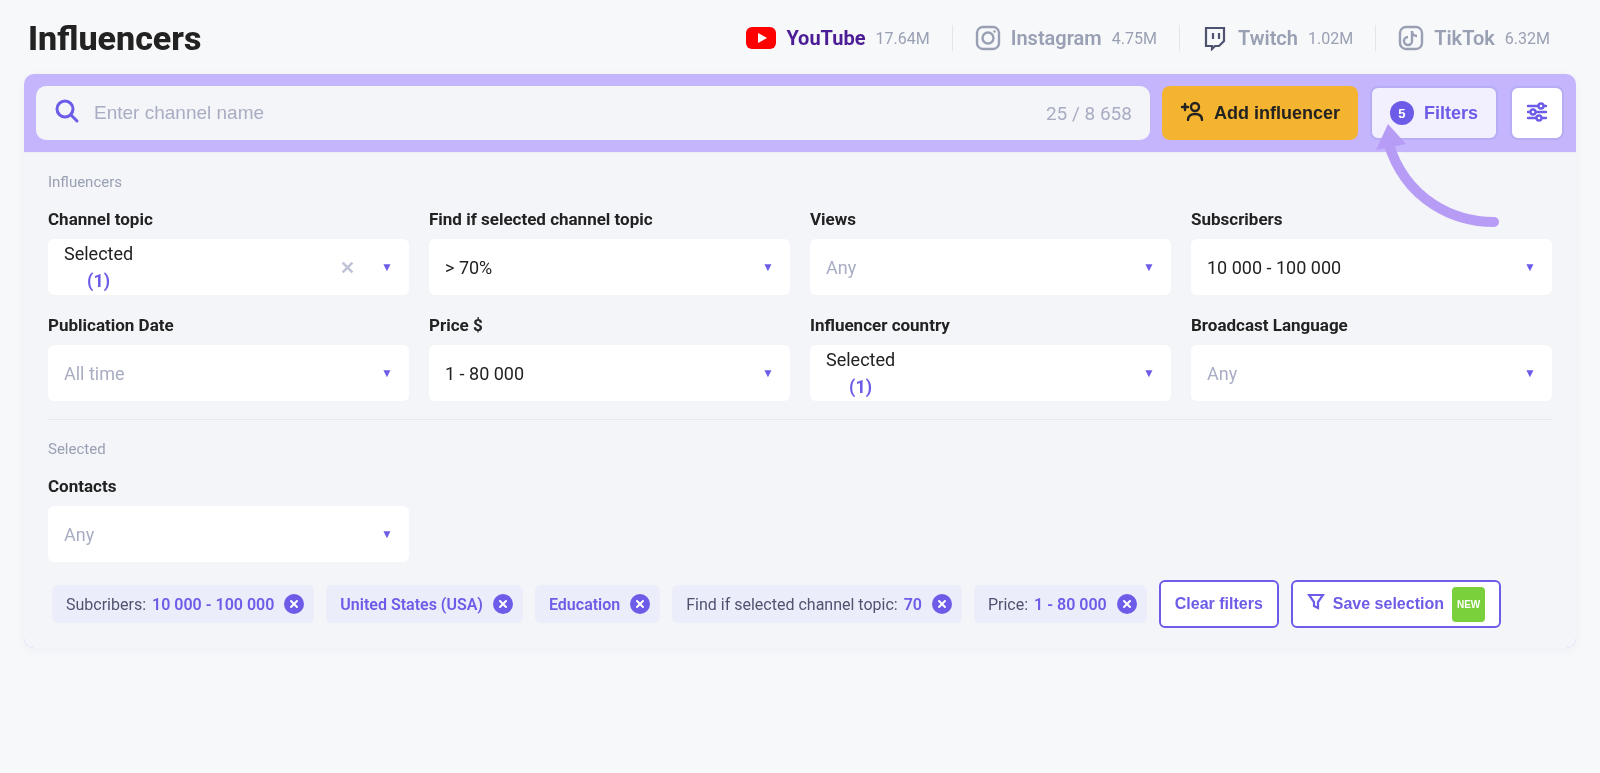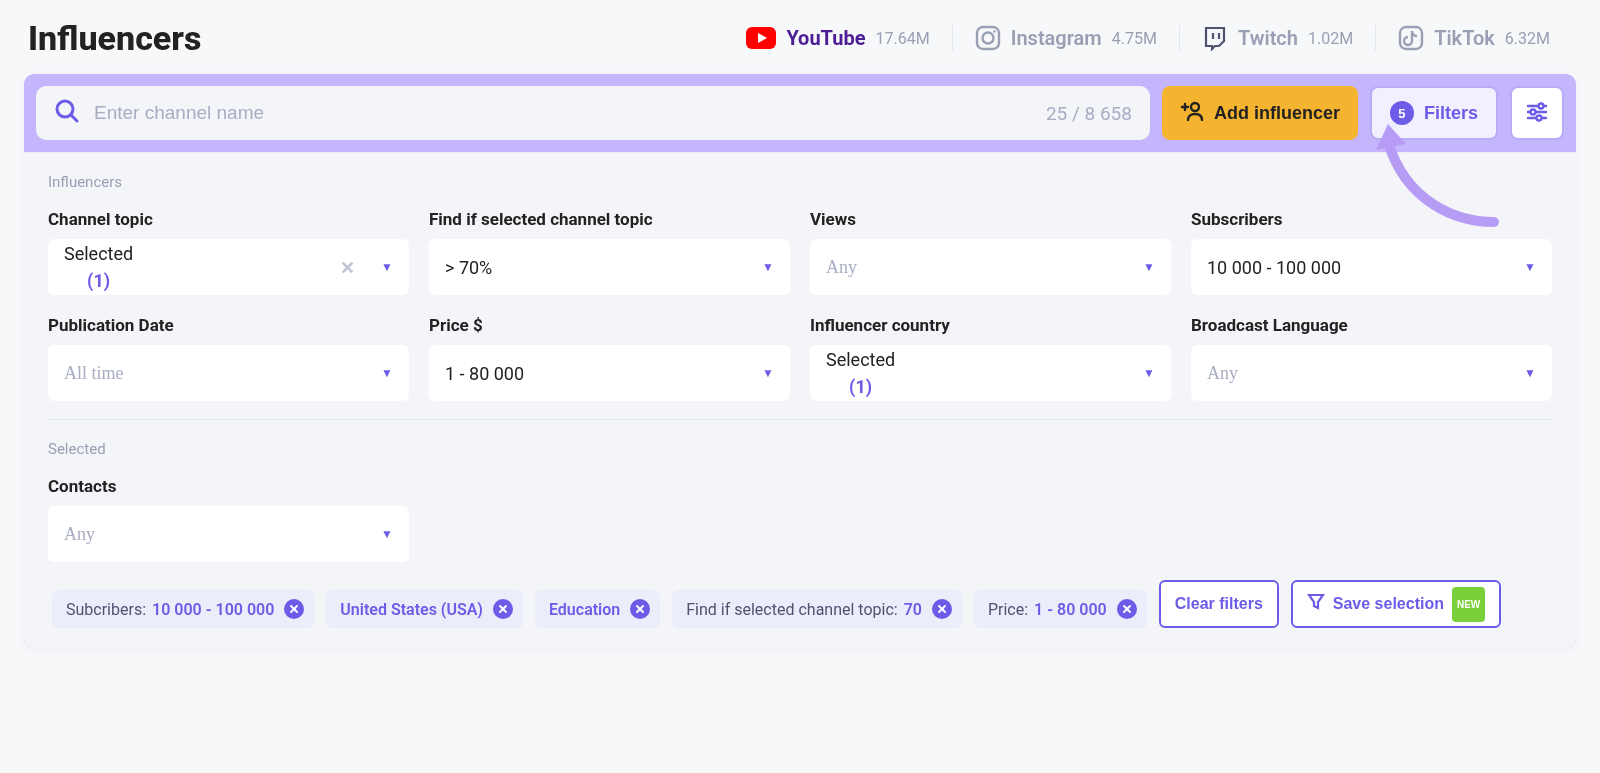--- a/index.html
+++ b/index.html
@@ -24,26 +24,26 @@
   .btn-orange { background:#f5b42f; color:#222; }
   .btn-filters { background:#f2f0ff; border:2px solid #b7adf5; color:#6c5ce7; }
   .badge-count { background:#6c5ce7; color:#fff; width:24px; height:24px; border-radius:50%; display:flex; align-items:center; justify-content:center; font-size:13px; font-weight:700;}
   .btn-sq { width:54px; height:54px; border-radius:8px; border:2px solid #b7adf5; background:#fff; display:flex; align-items:center; justify-content:center; cursor:pointer;}
   .filters-body { background:#f4f5f8; border-top:1px solid #eceef4; padding: 20px 24px 10px 24px; border-radius:0 0 10px 10px;}
   .section-label { font-size:15px; color:#9aa0b4; margin-bottom:18px; }
   .grid { display:grid; grid-template-columns: repeat(4, 1fr); gap: 20px; margin-bottom: 18px;}
   .field-label { font-size:17px; font-weight:700; color:#222; margin-bottom:10px;}
   .select { background:#fff; border-radius:6px; height:56px; display:flex; align-items:center; justify-content:space-between; padding:0 16px; cursor:pointer; }
   .select-text { font-size:18px; color:#222; display:flex; gap:6px; align-items:center;flex-direction:column;}
-  .select-text.ph { color:#a8adc3;font-family:Liberation Serif, serif; }
+  .select-text.ph { color:#a8adc3; }
   .sel-count { color:#6c5ce7; font-weight:700;}
   .caret { color:#6c5ce7; font-size:12px;}
   .x-in { color:#bfc4d6; font-size:18px; font-weight:700; padding-right:10px; cursor:pointer;}
   .divider { height:1px; background:#e6e8f0; margin: 10px 0 20px 0;}
-  .chips-row { display:flex; align-items:flex-end; gap:12px; padding: 0 4px 10px 4px; flex-wrap:wrap;}
+  .chips-row { display:flex; align-items:center; gap:12px; padding: 0 4px 10px 4px; flex-wrap:wrap;}
   .chip { background:#ecedfa; border-radius:6px; height:38px; display:flex; align-items:center; gap:6px; padding:0 10px 0 14px; font-size:16px; }
   .chip-k { color:#4f5370; }
   .chip-v { color:#6c5ce7; font-weight:600; }
   .chip-x { width:20px; height:20px; background:#6c5ce7; border-radius:50%; display:flex; align-items:center; justify-content:center; cursor:pointer; margin-left:4px;}
   .chip-x svg{display:block;}
   .btn-outline { height:48px; border-radius:6px; border:2px solid #6c5ce7; color:#6c5ce7; background:#fff; display:flex; align-items:center; gap:8px; padding:0 14px; font-size:16px; font-weight:600; cursor:pointer;}
   .new-badge { background:#7ad03a; color:#fff; font-size:10px; font-weight:800; padding:12px 5px; border-radius:4px;}
   .arrow-annot { position:absolute; right:70px; top:48px; pointer-events:none;}
 </style>
 </head>

